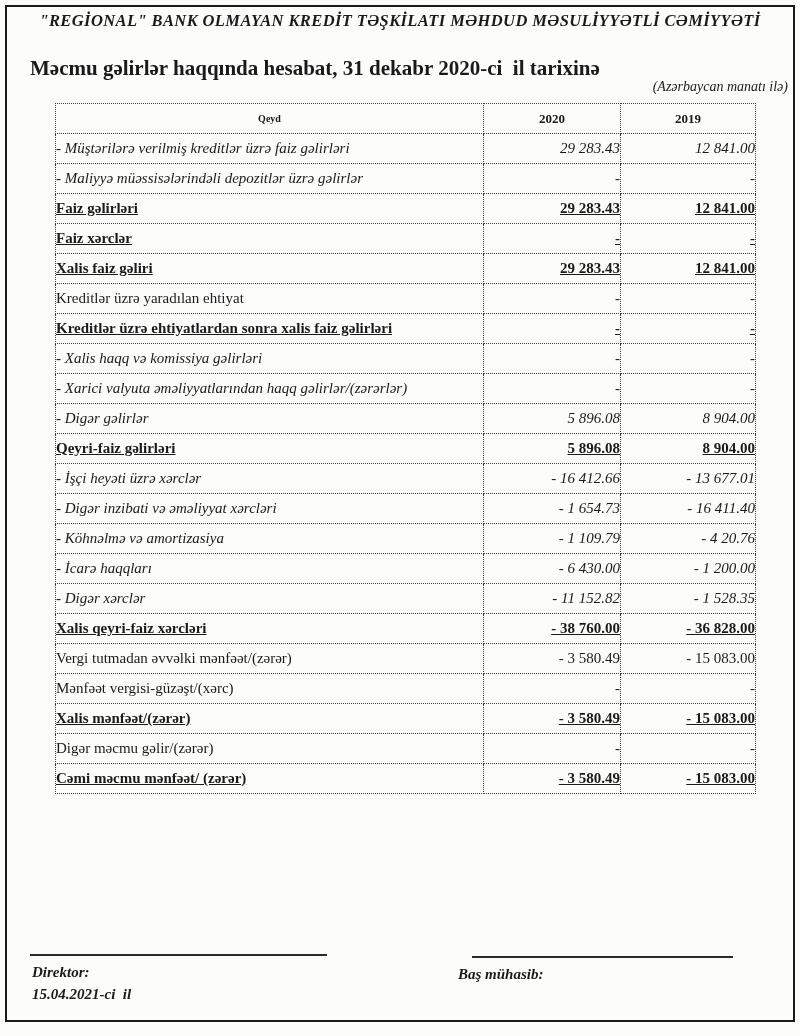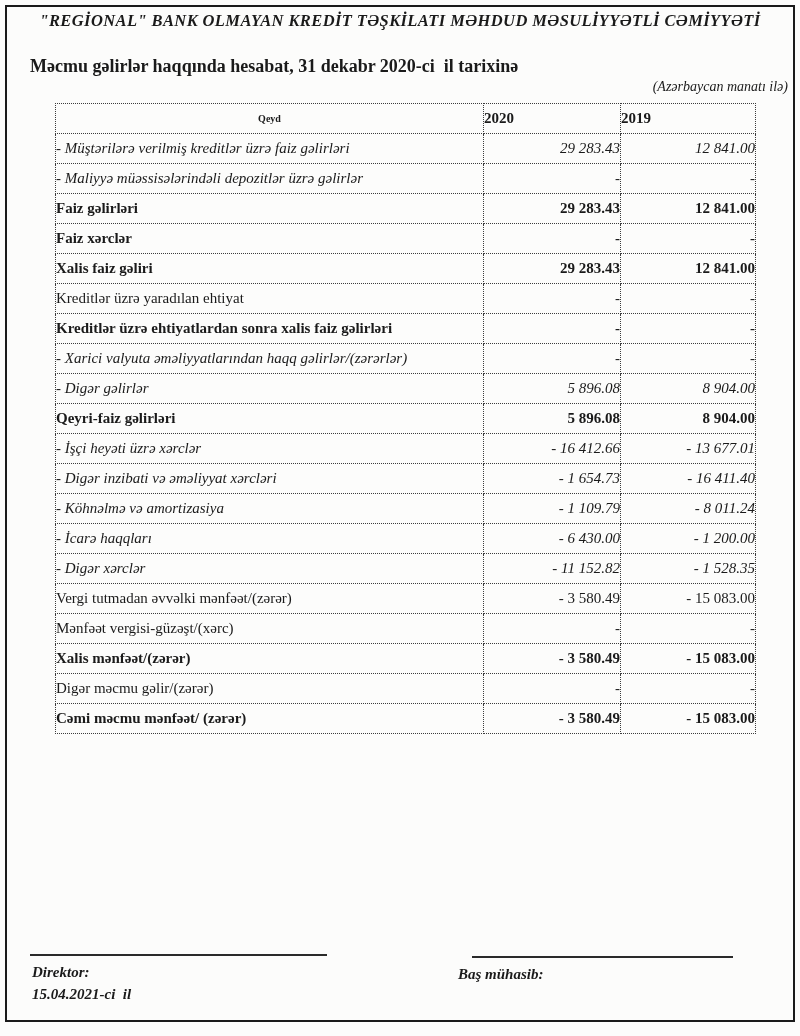--- a/index.html
+++ b/index.html
@@ -35,21 +35,21 @@
     font-weight: bold;
     font-size: 16.5px;
     letter-spacing: 0.4px;
     white-space: nowrap;
   }
   .doc-subtitle {
     position: absolute;
     left: 30px;
     top: 56px;
     font-weight: bold;
-    font-size: 18px;
+    font-size: 21px;
     white-space: pre-wrap;
   }
   .currency-note {
     position: absolute;
     right: 12px;
     top: 79px;
     font-style: italic;
     font-size: 14px;
   }
   table.report {
@@ -71,34 +71,34 @@
   table.report tr {
     height: 30px;
   }
   th.qeyd {
     font-weight: bold;
     text-align: center;
     font-size: 10px;
   }
   th.year {
     font-weight: bold;
-    text-align: left;
-    font-size: 15px;
+    text-align: center;
+    font-size: 13px;
     margin-top: 47px;
   }
   td.label-cell {
     padding-left: 9px;
     text-align: left;
   }
   td.value-cell {
     padding-right: 13px;
     text-align: right;
   }
   tr.style-italic td { font-style: italic; }
-  tr.style-bold td { font-weight: bold; }
+  tr.style-bold td { font-weight: bold; text-decoration: underline; }
   tr.style-regular td { font-style: normal; font-weight: normal; }
   .sig-line {
     position: absolute;
     height: 0;
     border-top: 2.5px solid #2a2a2a;
   }
   .sig-line-left {
     left: 30px;
     top: 954px;
     width: 297px;
@@ -175,20 +175,25 @@
         <td class="label-cell">Kreditlər üzrə yaradılan ehtiyat</td>
         <td class="value-cell">-</td>
         <td class="value-cell">-</td>
       </tr>
         <tr style="" class="style-bold">
         <td class="label-cell">Kreditlər üzrə ehtiyatlardan sonra xalis faiz gəlirləri</td>
         <td class="value-cell">-</td>
         <td class="value-cell">-</td>
       </tr>
         <tr style="" class="style-italic">
+        <td class="label-cell">- Xalis haqq və komissiya gəlirləri</td>
+        <td class="value-cell">-</td>
+        <td class="value-cell">-</td>
+      </tr>
+        <tr style="" class="style-italic">
         <td class="label-cell">- Xarici valyuta əməliyyatlarından haqq gəlirlər/(zərərlər)</td>
         <td class="value-cell">-</td>
         <td class="value-cell">-</td>
       </tr>
         <tr style="" class="style-italic">
         <td class="label-cell">- Digər gəlirlər</td>
         <td class="value-cell">5 896.08</td>
         <td class="value-cell">8 904.00</td>
       </tr>
         <tr style="" class="style-bold">
@@ -202,32 +207,37 @@
         <td class="value-cell">- 13 677.01</td>
       </tr>
         <tr style="" class="style-italic">
         <td class="label-cell">- Digər inzibati və əməliyyat xərcləri</td>
         <td class="value-cell">- 1 654.73</td>
         <td class="value-cell">- 16 411.40</td>
       </tr>
         <tr style="" class="style-italic">
         <td class="label-cell">- Köhnəlmə və amortizasiya</td>
         <td class="value-cell">- 1 109.79</td>
-        <td class="value-cell">- 8 011.24</td>
+        <td class="value-cell">- 4 20.76</td>
       </tr>
         <tr style="" class="style-italic">
         <td class="label-cell">- İcarə haqqları</td>
         <td class="value-cell">- 6 430.00</td>
         <td class="value-cell">- 1 200.00</td>
       </tr>
         <tr style="" class="style-italic">
         <td class="label-cell">- Digər xərclər</td>
         <td class="value-cell">- 11 152.82</td>
         <td class="value-cell">- 1 528.35</td>
       </tr>
+        <tr style="" class="style-bold">
+        <td class="label-cell">Xalis qeyri-faiz xərcləri</td>
+        <td class="value-cell">- 38 760.00</td>
+        <td class="value-cell">- 36 828.00</td>
+      </tr>
         <tr style="" class="style-regular">
         <td class="label-cell">Vergi tutmadan əvvəlki mənfəət/(zərər)</td>
         <td class="value-cell">- 3 580.49</td>
         <td class="value-cell">- 15 083.00</td>
       </tr>
         <tr style="" class="style-regular">
         <td class="label-cell">Mənfəət vergisi-güzəşt/(xərc)</td>
         <td class="value-cell">-</td>
         <td class="value-cell">-</td>
       </tr>

